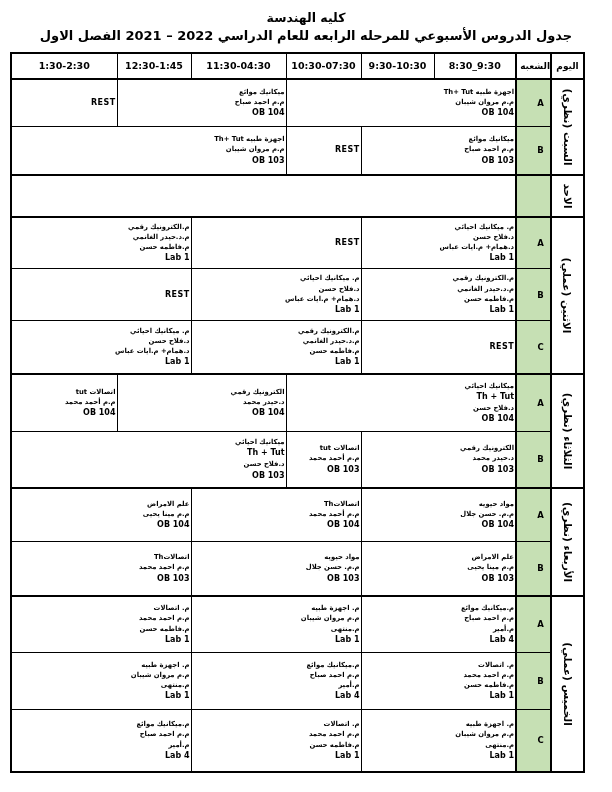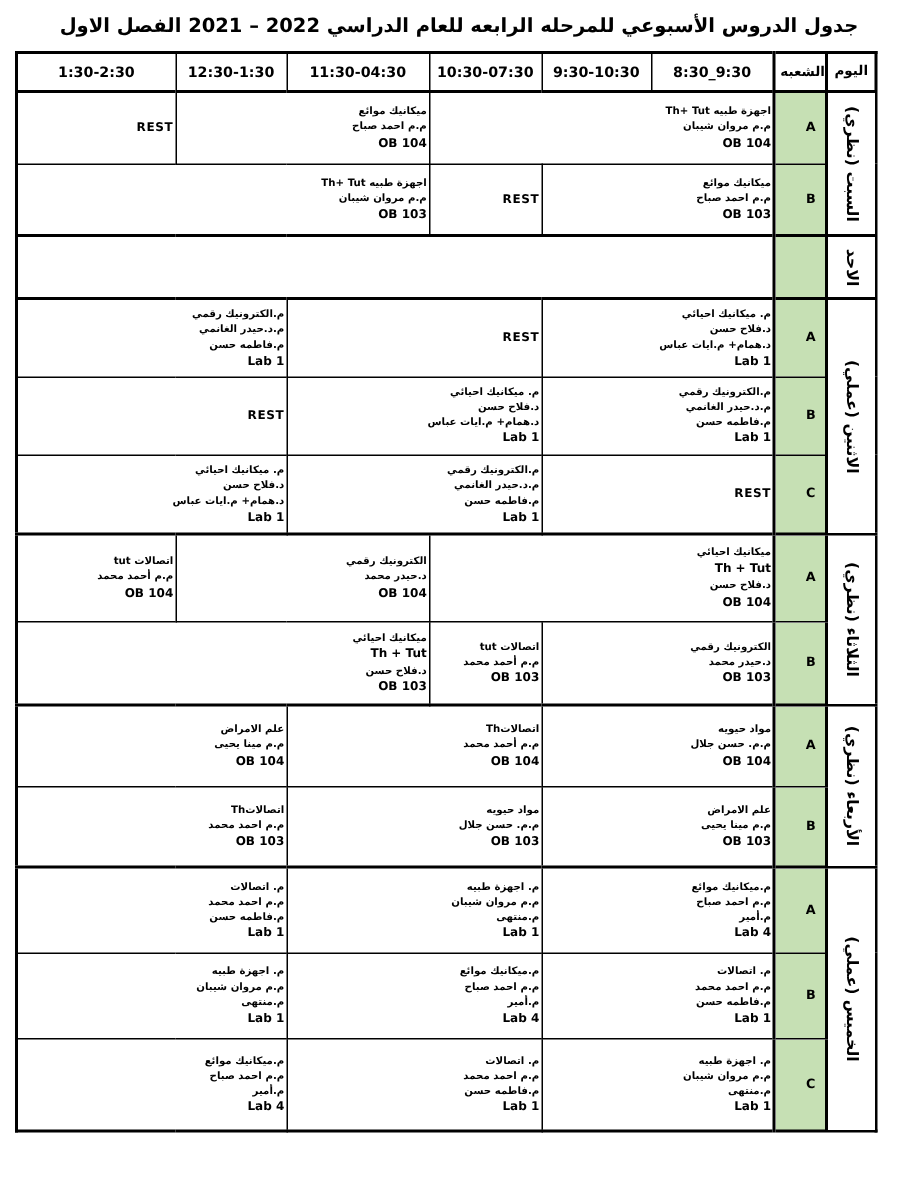--- a/index.html
+++ b/index.html
@@ -40,20 +40,21 @@
     transform: rotate(90deg); white-space: nowrap;
   }
   td.slot-cell { font-size: 6.8px; line-height: 1.5; padding: 2px 1px; text-align: right; }
   td.slot-cell .line.latin { font-size: 8px; direction: ltr; }
   td.slot-cell.rest { font-size: 8.5px; letter-spacing: 0.4px; direction: ltr; }
 </style>
 </head>
 <body>
 
 <div class="title-block">
+  <div class="title-l1">كليه الهندسة</div>
   <div class="title-l3">جدول الدروس الأسبوعي للمرحله الرابعه للعام الدراسي ‪2021 – 2022‬ الفصل الاول</div>
 </div>
 
 <table class="sched">
   <colgroup>
       <col style="width: 33px;">
       <col style="width: 35px;">
       <col style="width: 82px;">
       <col style="width: 73px;">
       <col style="width: 75px;">
@@ -62,21 +63,21 @@
       <col style="width: 106px;">
     </colgroup>
   <thead>
       <tr>
         <th>اليوم</th>
         <th class="sec-head">الشعبه</th>
         <th class="lat">8:30_9:30</th>
         <th class="lat">9:30-10:30</th>
         <th class="lat">10:30-07:30</th>
         <th class="lat">11:30-04:30</th>
-        <th class="lat">12:30-1:30</th>
+        <th class="lat">12:30-1:45</th>
         <th class="lat">1:30-2:30</th>
       </tr>
     </thead>
   <tbody>
       <tr class="day-start" style="height: 48px;">
         <td class="day-cell" rowspan="2">
           <div class="day-label">السبت (نظري)</div>
         </td>
         <td class="sec-cell" style="background: rgb(198, 224, 180);">A</td>
         <td class="slot-cell" colspan="3">

